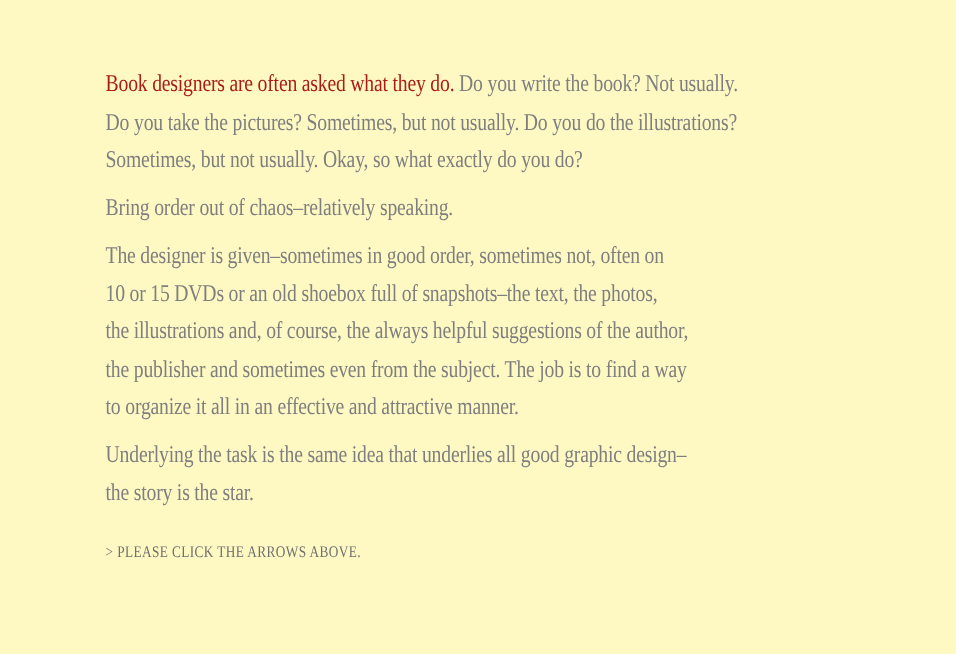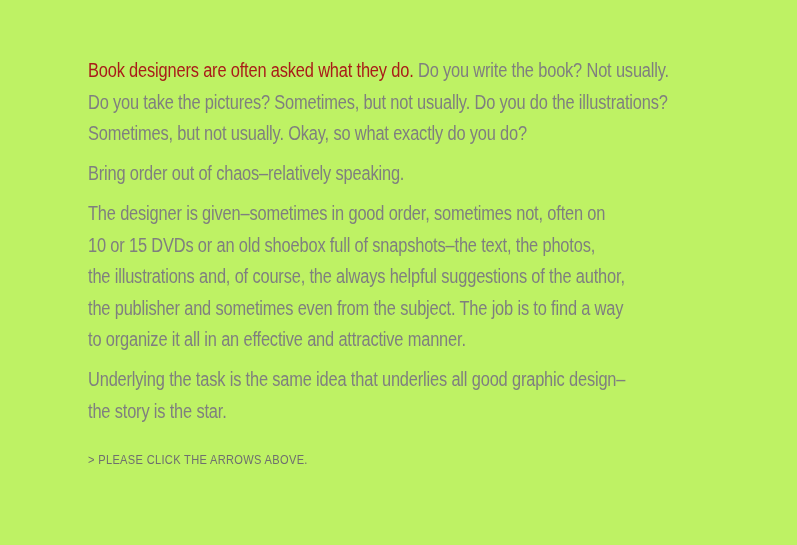--- a/index.html
+++ b/index.html
@@ -4,23 +4,23 @@
 <style>
   html, body {
     margin: 0;
     padding: 0;
     background: #ffffff;
   }
   .page {
     position: relative;
     width: 797px;
     height: 545px;
-    background: #bef264;
+    background: #fef9c3;
     overflow: hidden;
-    font-family: Liberation Sans, sans-serif;
+    font-family: Liberation Serif, serif;
   }
   .article {
     position: absolute;
     left: 88px;
     top: 55px;
     width: 760px;
     transform: scaleX(0.82);          
     transform-origin: left top;
     color: #7f7f7f;
     font-size: 20px;

